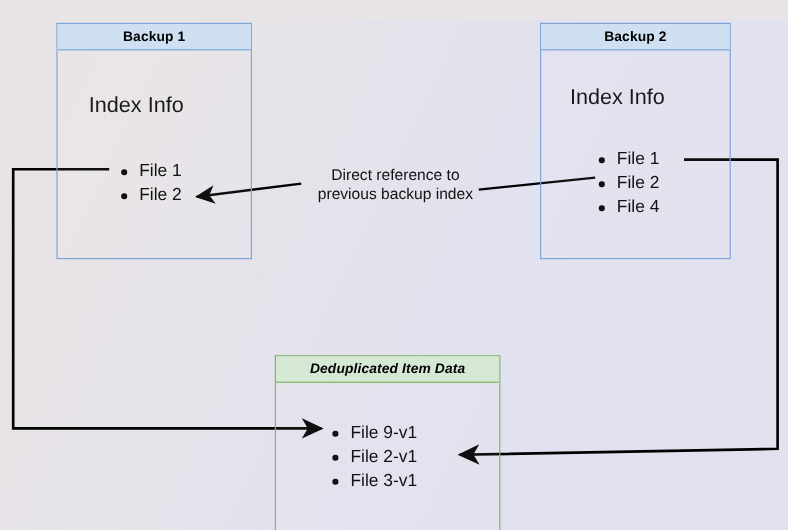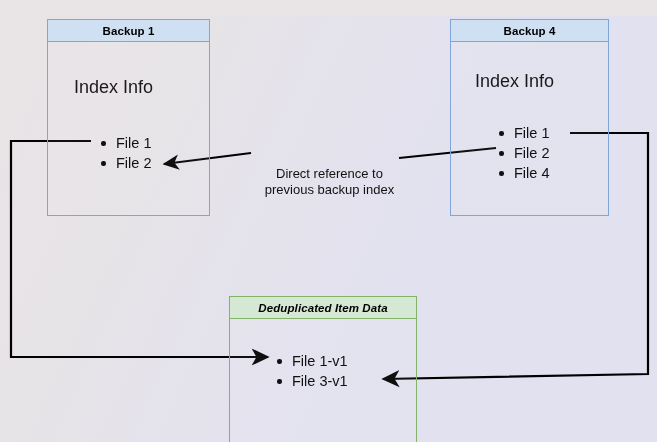--- a/index.html
+++ b/index.html
@@ -102,33 +102,34 @@
   <div class="box" style="left:47px;top:3px;width:163px;height:197px;">
     <div class="box-header">Backup 1</div>
     <div class="index-label" style="left:26px;top:57px;">Index Info</div>
     <ul class="items" style="left:51px;top:113px;">
       <li>File 1</li>
       <li>File 2</li>
     </ul>
   </div>
 
   <div class="box" style="left:450px;top:3px;width:159px;height:197px;">
-    <div class="box-header">Backup 4</div>
+    <div class="box-header">Backup 2</div>
     <div class="index-label" style="left:24px;top:51px;">Index Info</div>
     <ul class="items" style="left:46px;top:103px;">
       <li>File 1</li>
       <li>File 2</li>
       <li>File 4</li>
     </ul>
   </div>
 
   <div class="box green" style="left:229px;top:280px;width:188px;height:158px;">
     <div class="box-header">Deduplicated Item Data</div>
     <ul class="items" style="left:45px;top:54px;">
-      <li>File 1-v1</li>
+      <li>File 9-v1</li>
+      <li>File 2-v1</li>
       <li>File 3-v1</li>
     </ul>
   </div>
 
-  <div class="caption" style="left:258px;top:122px;width:143px;margin-top:28px;">Direct reference to
+  <div class="caption" style="left:258px;top:122px;width:143px;">Direct reference to
 previous backup index</div>
 
 </div>
 
 </body></html>

